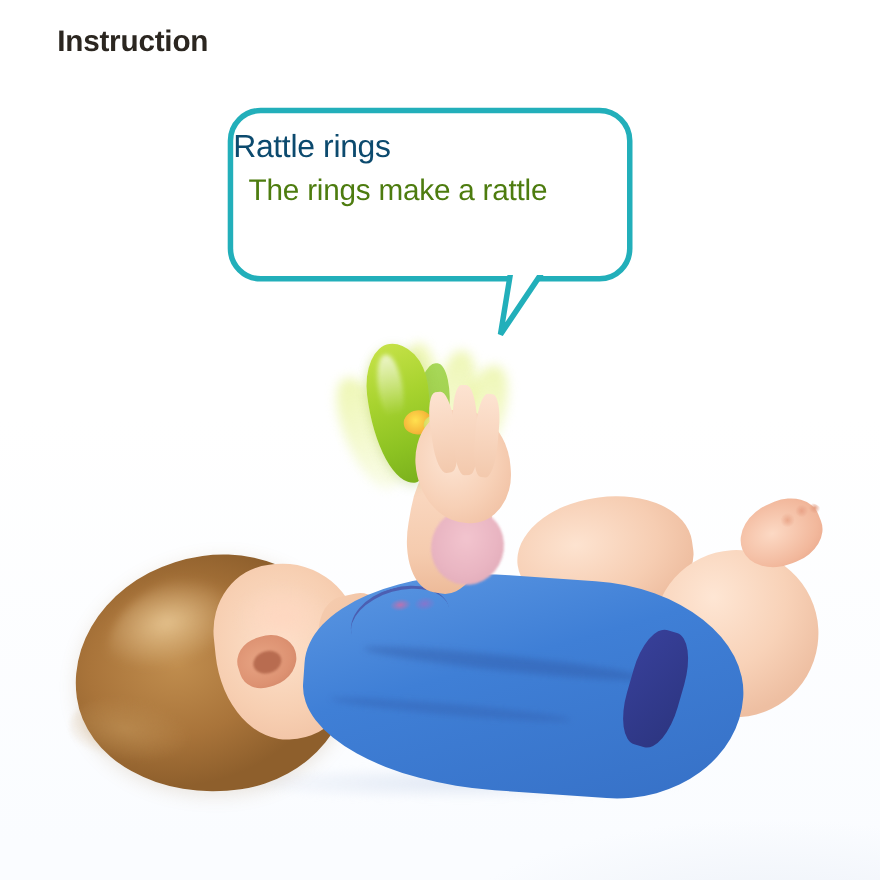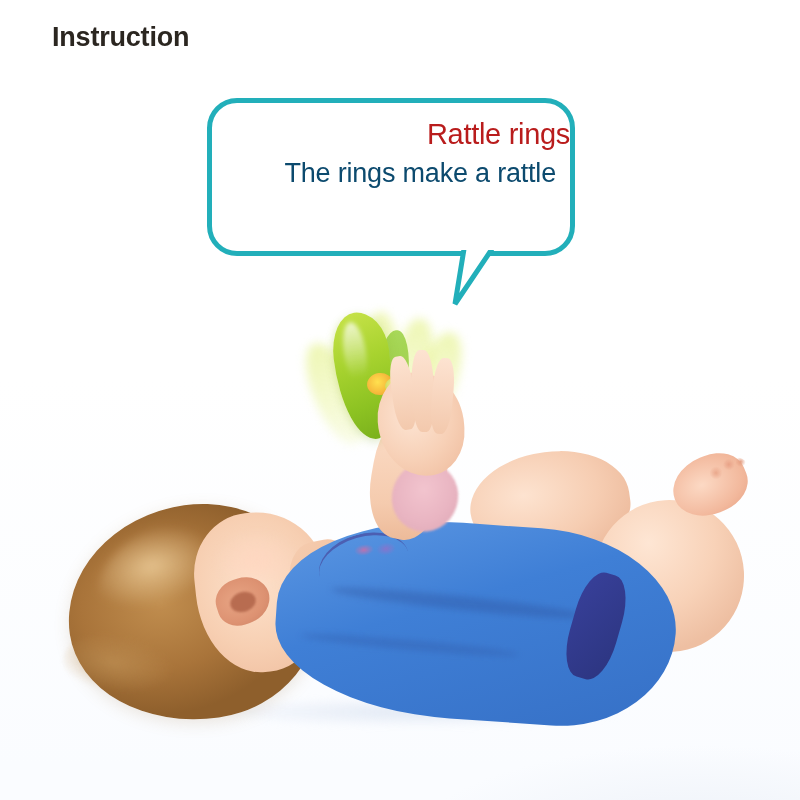--- a/index.html
+++ b/index.html
@@ -41,38 +41,38 @@
     background: #ffffff;
     border: 5px solid #22afba;
     border-radius: 30px;
     z-index: 5;
   }
   .bubble-title {
     position: absolute;
     left: 0;
     right: 0;
     top: 14px;
-    text-align: right;
+    text-align: left;
     font-family: "Liberation Sans", sans-serif;
     font-size: 29px;
     font-weight: normal;
-    color: #b91c1c;
+    color: #0c4a6e;
     letter-spacing: -0.3px;
     line-height: 34px;
   }
   .bubble-body {
     position: absolute;
     left: 14px;
     right: 14px;
     top: 52px;
-    text-align: right;
+    text-align: left;
     font-family: "Liberation Sans", sans-serif;
     font-size: 27px;
     font-weight: normal;
-    color: #0c4a6e;
+    color: #4d7c0f;
     letter-spacing: -0.2px;
     line-height: 36px;
   }
   .bubble-tail {
     position: absolute;
     left: 430px;
     top: 246px;
     width: 90px;
     height: 70px;
     z-index: 6;

